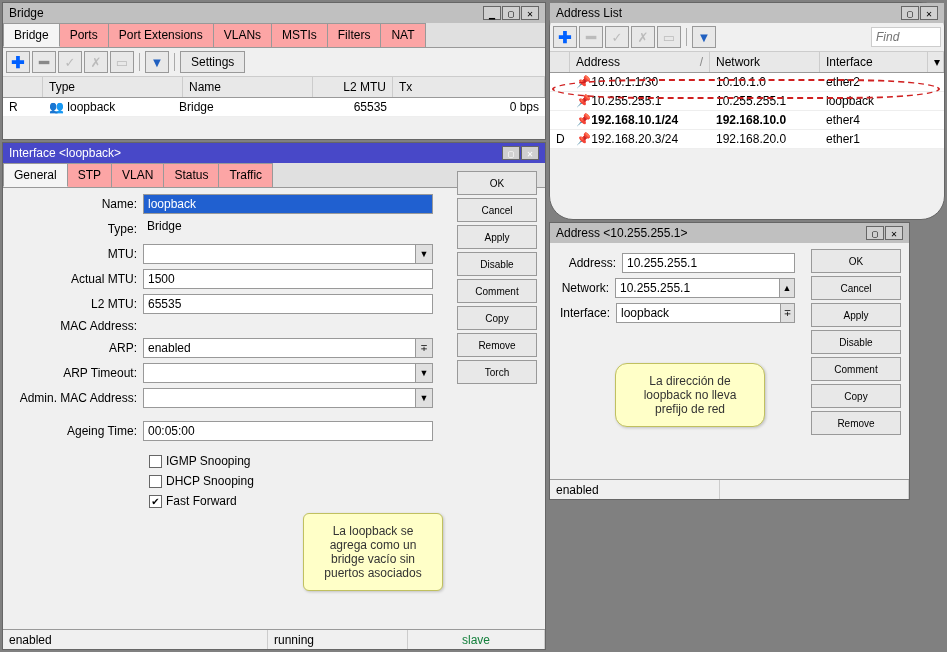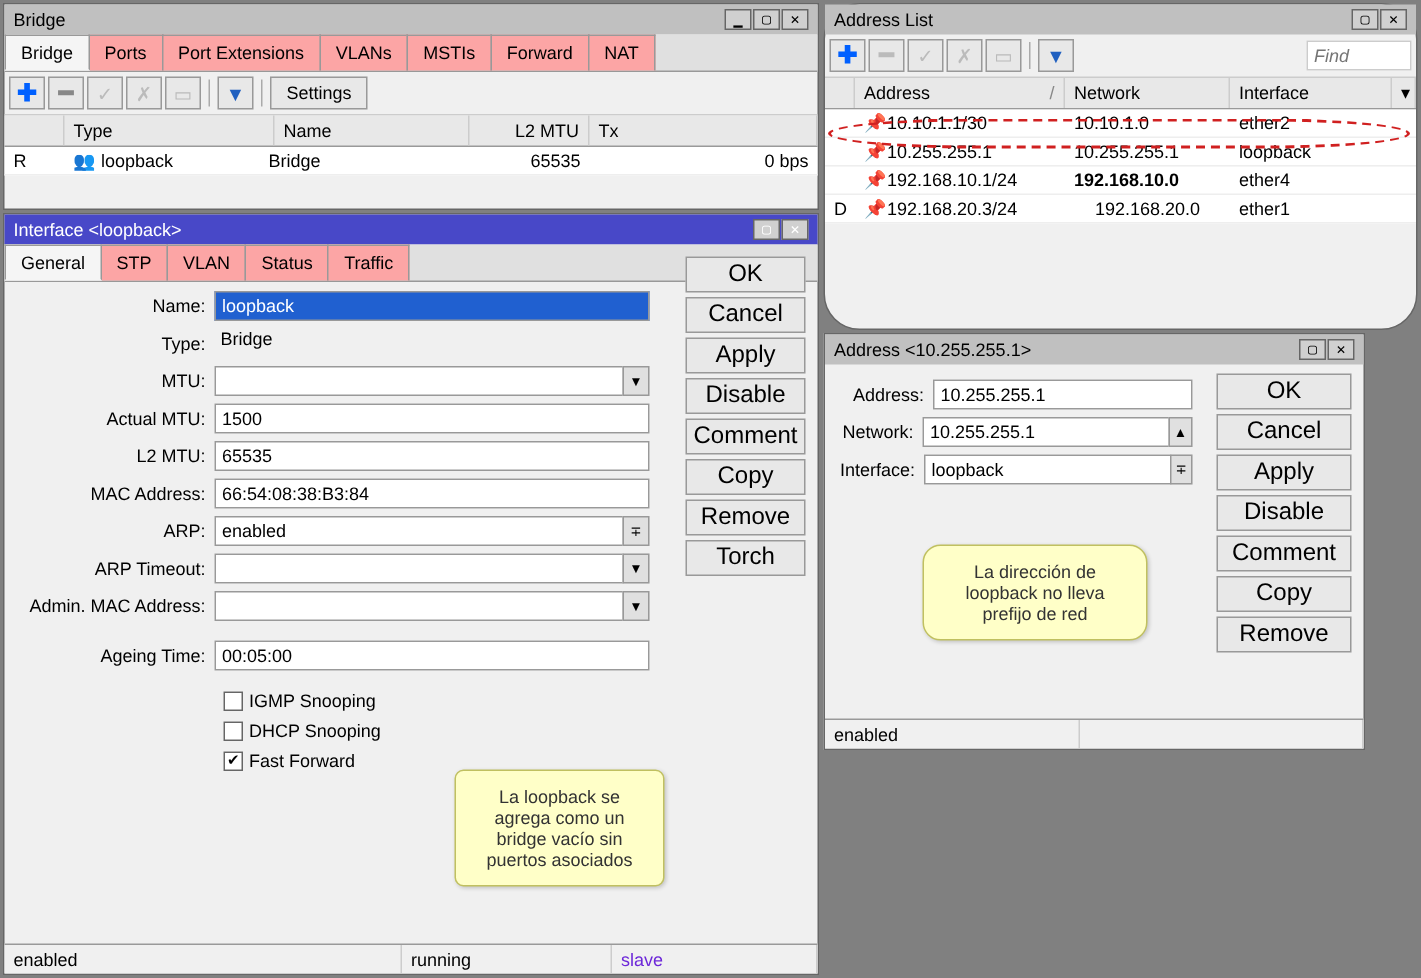--- a/index.html
+++ b/index.html
@@ -29,21 +29,21 @@
 .grid-row > div { padding: 2px 6px; overflow: hidden; white-space: nowrap; font-size: 12px; }
 
 .form { padding: 6px 10px; }
 .form-row { display: flex; align-items: center; margin-bottom: 5px; }
 .form-label { width: 130px; text-align: right; padding-right: 6px; font-size: 12px; }
 .form-input { flex: 1; height: 20px; border: 1px solid #999; padding: 0 4px; background: #fff; font-size: 12px; }
 .form-input.selected { background: #2060d0; color: #fff; }
 .drop-btn { width: 18px; height: 20px; border: 1px solid #999; background: #e0e0e0; display: inline-flex; align-items: center; justify-content: center; font-size: 9px; margin-left: -1px; cursor: pointer; }
 
 .side-btns { position: absolute; right: 8px; top: 28px; width: 80px; display: flex; flex-direction: column; gap: 3px; }
-.side-btn { height: 24px; border: 1px solid #999; background: #e8e8e8; cursor: pointer; font-size: 16px; }
+.side-btn { height: 24px; border: 1px solid #999; background: #e8e8e8; cursor: pointer; font-size: 10px; }
 
 .checkbox-row { display: flex; align-items: center; margin-bottom: 6px; padding-left: 136px; gap: 4px; }
 .checkbox { width: 13px; height: 13px; border: 1px solid #666; background: #fff; display: inline-flex; align-items: center; justify-content: center; font-size: 10px; }
 
 .statusbar { position: absolute; bottom: 0; left: 0; right: 0; height: 20px; display: flex; border-top: 1px solid #999; background: #f0f0f0; }
 .statusbar > div { padding: 3px 6px; border-right: 1px solid #ccc; font-size: 12px; }
 
 .note { position: absolute; background: #ffffc8; border: 1px solid #c0c060; border-radius: 6px; padding: 10px 14px; font-size: 12px; text-align: center; box-shadow: 1px 1px 3px rgba(0,0,0,0.2); color: #333; }
 
 .pin-icon { display: inline-block; width: 12px; height: 12px; color: #d0a000; }
@@ -61,21 +61,21 @@
       <span class="titlebar-btn">▢</span>
       <span class="titlebar-btn">✕</span>
     </div>
   </div>
   <div class="tabs">
     <div class="tab active">Bridge</div>
     <div class="tab">Ports</div>
     <div class="tab">Port Extensions</div>
     <div class="tab">VLANs</div>
     <div class="tab">MSTIs</div>
-    <div class="tab">Forward</div>
+    <div class="tab">Filters</div>
     <div class="tab">NAT</div>
   </div>
   <div class="toolbar">
     <span class="tbtn plus">✚</span>
     <span class="tbtn minus">━</span>
     <span class="tbtn disabled">✓</span>
     <span class="tbtn disabled">✗</span>
     <span class="tbtn disabled">▭</span>
     <div class="vsep"></div>
     <span class="tbtn" style="color:#2060c0;">▼</span>
@@ -142,21 +142,20 @@
     <div class="form-row">
       <div class="form-label">Actual MTU:</div>
       <input class="form-input" value="1500" style="">
     </div>
     <div class="form-row">
       <div class="form-label">L2 MTU:</div>
       <input class="form-input" value="65535" style="">
     </div>
     <div class="form-row">
       <div class="form-label">MAC Address:</div>
-      <input class="form-input" value="66:54:08:38:B3:84" style="">
     </div>
     <div class="form-row">
       <div class="form-label">ARP:</div>
       <input class="form-input" value="enabled" style="">
       <span class="drop-btn">∓</span>
     </div>
     <div class="form-row">
       <div class="form-label">ARP Timeout:</div>
       <input class="form-input" value="" style="">
       <span class="drop-btn">▼</span>
@@ -184,21 +183,21 @@
       <span class="checkbox">✔</span>
       <span>Fast Forward</span>
     </div>
   </div>
 
   <div class="note" style="left:300px; top:370px; width:140px;">La loopback se agrega como un bridge vacío sin puertos asociados</div>
 
   <div class="statusbar">
     <div style="width:265px;">enabled</div>
     <div style="width:140px;">running</div>
-    <div style="flex:1; color:#6d28d9;">slave</div>
+    <div style="flex:1; color:#15803d;text-align:center;">slave</div>
   </div>
 </div>
 
 <div class="window" style="left:549px; top:2px; width:396px; height:218px;border-radius:24px;">
   <div class="titlebar">
     <span>Address List</span>
     <div class="titlebar-btns">
       <span class="titlebar-btn">▢</span>
       <span class="titlebar-btn">✕</span>
     </div>
@@ -229,28 +228,28 @@
       <div style="flex:1;">ether2</div>
     </div>
     <div class="grid-row" style="position:relative;justify-content:center;">
       <div style="width:20px;"></div>
       <div style="width:140px;"><span class="pin-icon">📌</span> <span>10.255.255.1</span></div>
       <div style="width:110px;">10.255.255.1</div>
       <div style="flex:1;">loopback</div>
     </div>
     <div class="grid-row">
       <div style="width:20px;"></div>
-      <div style="width:140px;"><span class="pin-icon">📌</span> <span>192.168.10.1/24</span></div>
+      <div style="width:140px;font-weight:bold;"><span class="pin-icon">📌</span> <span>192.168.10.1/24</span></div>
       <div style="width:110px;font-weight:bold;">192.168.10.0</div>
       <div style="flex:1;">ether4</div>
     </div>
     <div class="grid-row">
       <div style="width:20px;">D</div>
       <div style="width:140px;"><span class="pin-icon">📌</span> <span>192.168.20.3/24</span></div>
-      <div style="width:110px;text-align:center;">192.168.20.0</div>
+      <div style="width:110px;">192.168.20.0</div>
       <div style="flex:1;">ether1</div>
     </div>
   </div>
   <div class="highlight-oval" style="left:2px; top:76px; width:388px; height:20px;"></div>
 </div>
 
 <div class="window" style="left:549px; top:222px; width:361px; height:278px;">
   <div class="titlebar">
     <span>Address &lt;10.255.255.1&gt;</span>
     <div class="titlebar-btns">

